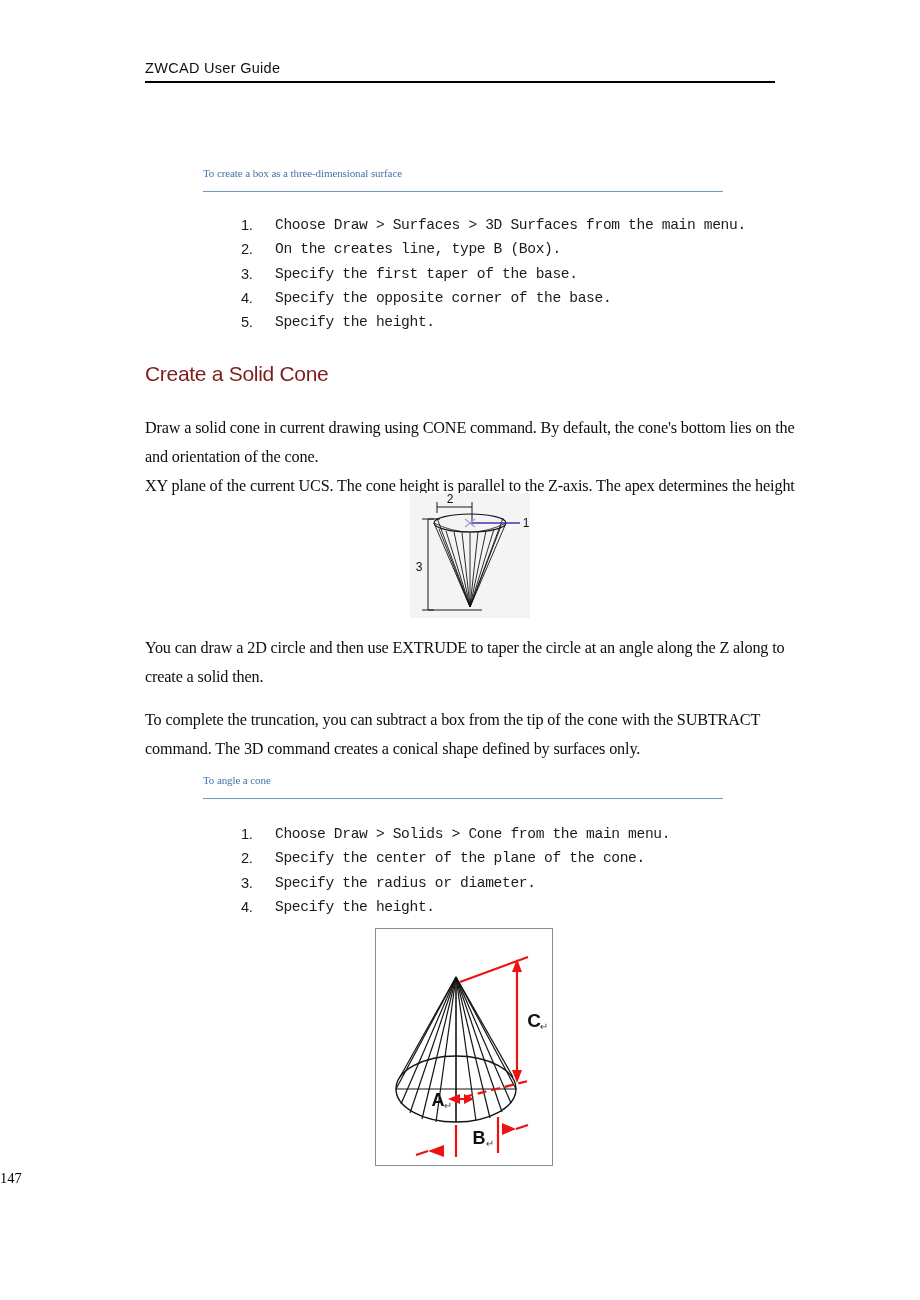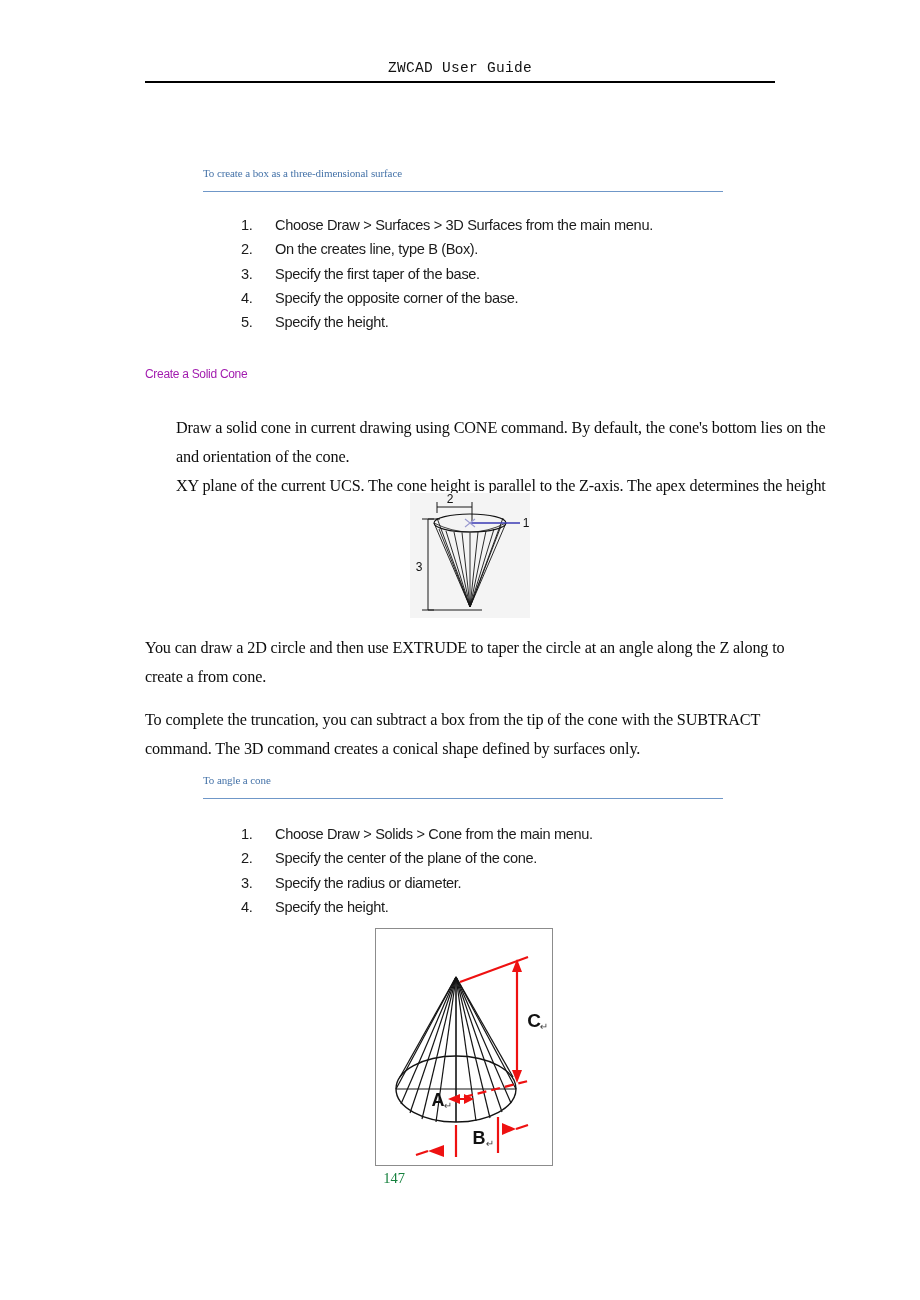--- a/index.html
+++ b/index.html
@@ -24,22 +24,21 @@
   }
 
   
   .header-zone {
     position: absolute;
     left: 145px;
     top: 60px;
     width: 630px;
   }
   .header-title {
-    text-align: center;
-    font-family: Liberation Mono, monospace;
+    font-family: Liberation Sans, sans-serif;
     font-size: 14.5px;
     letter-spacing: 0.3px;
     color: #111111;
     line-height: 16px;
   }
   .header-rule {
     margin-top: 5px;
     border-top: 2px solid #000000;
     width: 100%;
     height: 0;
@@ -78,30 +77,31 @@
     color: #1b1b1b;
     letter-spacing: -0.35px;
   }
   .olist .li .num {
     width: 34px;
     flex: 0 0 34px;
   }
   .olist .li .txt {
     flex: 1 1 auto;
     white-space: nowrap;
+    font-family: Liberation Mono, monospace;
   }
 
   
   .sect-head {
     position: absolute;
     font-family: "Liberation Sans", sans-serif;
-    font-size: 12px;
+    font-size: 21px;
     line-height: 22px;
     letter-spacing: -0.3px;
-    color: #a21caf;
+    color: #7f1d1d;
     white-space: nowrap;
   }
 
   
   .para {
     position: absolute;
     width: 650px;
     font-family: "Liberation Serif", serif;
     font-size: 16.2px;
     line-height: 29px;
@@ -130,24 +130,23 @@
     border: 1px solid #8c8c8c;
     box-sizing: border-box;
   }
 
   
   .pagenum {
     position: absolute;
     left: 0;
     top: 1170px;
     width: 788px;
-    text-align: center;
     font-family: "Liberation Serif", serif;
     font-size: 14.5px;
-    color: #15803d;
+    color: #000000;
   }
 
   svg { display: block; }
 </style>
 </head>
 <body>
 
 <div class="page">
 
   <div class="header-zone">
@@ -178,21 +177,21 @@
       <span class="txt">Specify the opposite corner of the base.</span>
     </div>
     <div class="li">
       <span class="num">5.</span>
       <span class="txt">Specify the height.</span>
     </div>
   </div>
 
   <div class="sect-head" style="left:145px; top:363px;">Create a Solid Cone</div>
 
-  <div class="para" style="left:145px; top:414px;margin-left:31px;">
+  <div class="para" style="left:145px; top:414px;">
     <span class="ln">Draw a solid cone in current drawing using CONE command. By default, the cone's bottom lies on the</span>
     <span class="ln">and orientation of the cone.</span>
     <span class="ln">XY plane of the current UCS. The cone height is parallel to the Z-axis. The apex determines the height</span>
   </div>
 
   <div class="fig1">
     <svg width="120" height="125" viewBox="0 0 120 125">
 
       <g stroke="#1a1a1a" stroke-width="1" fill="none">
         <line x1="18" y1="26" x2="18" y2="117"></line>
@@ -238,21 +237,21 @@
       </g>
 
       <text x="40" y="10" font-family="Liberation Sans, sans-serif" font-size="12" fill="#111" text-anchor="middle">2</text>
       <text x="9" y="78" font-family="Liberation Sans, sans-serif" font-size="12" fill="#111" text-anchor="middle">3</text>
       <text x="116" y="34" font-family="Liberation Sans, sans-serif" font-size="12" fill="#111" text-anchor="middle">1</text>
     </svg>
   </div>
 
   <div class="para" style="left:145px; top:634px;">
     <span class="ln">You can draw a 2D circle and then use EXTRUDE to taper the circle at an angle along the Z along to</span>
-    <span class="ln">create a from cone.</span>
+    <span class="ln">create a solid then.</span>
   </div>
 
   <div class="para" style="left:145px; top:706px;">
     <span class="ln">To complete the truncation, you can subtract a box from the tip of the cone with the SUBTRACT</span>
     <span class="ln">command. The 3D command creates a conical shape defined by surfaces only.</span>
   </div>
 
   <div class="proc-head" style="left:203px; top:770px;">
     <div class="proc-title">To angle a cone</div>
     <div class="proc-rule"></div>

